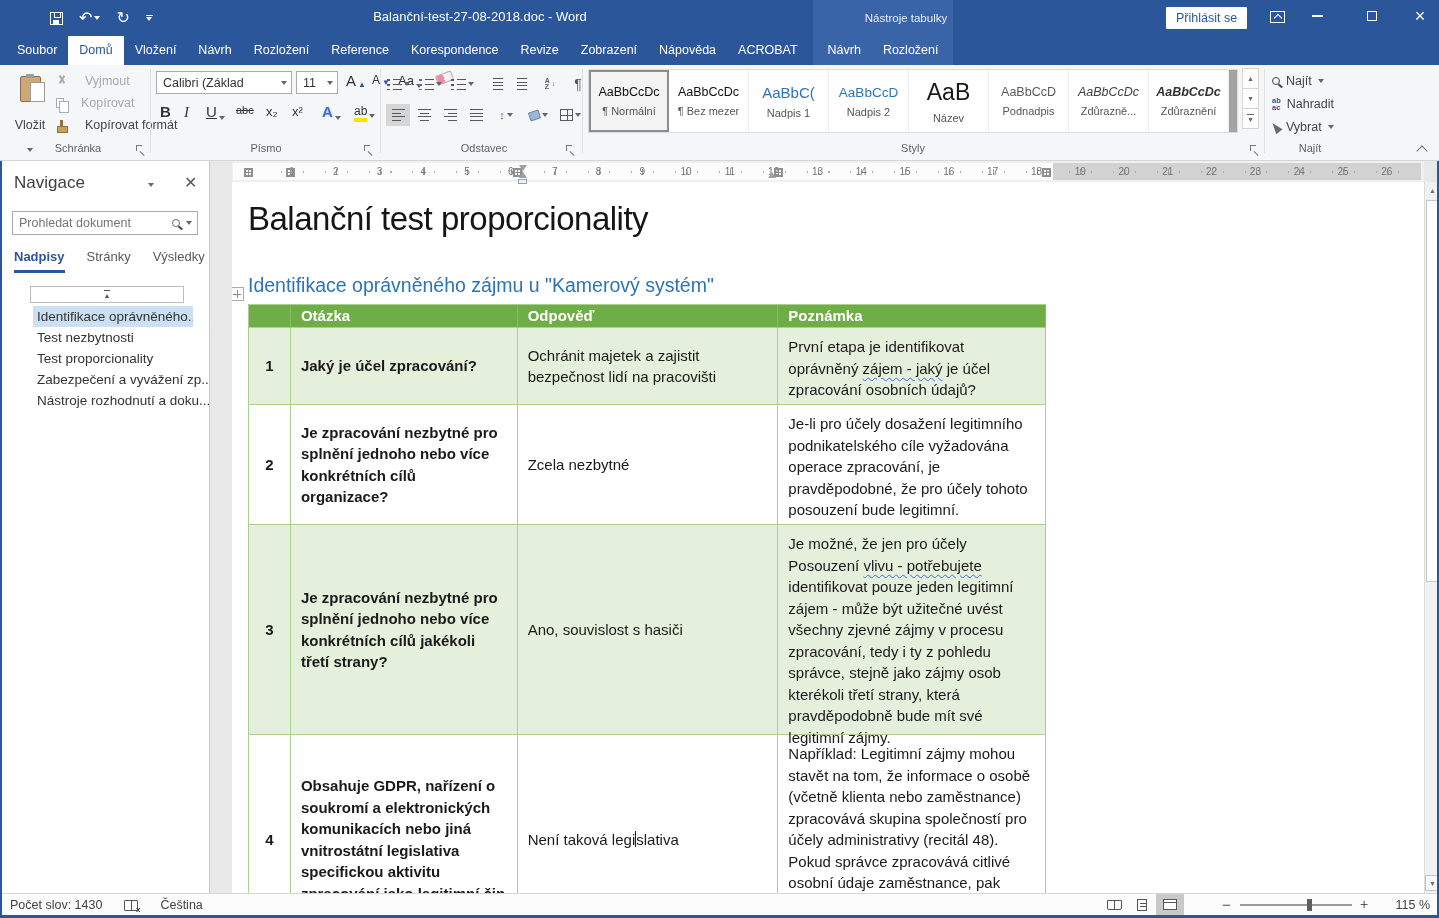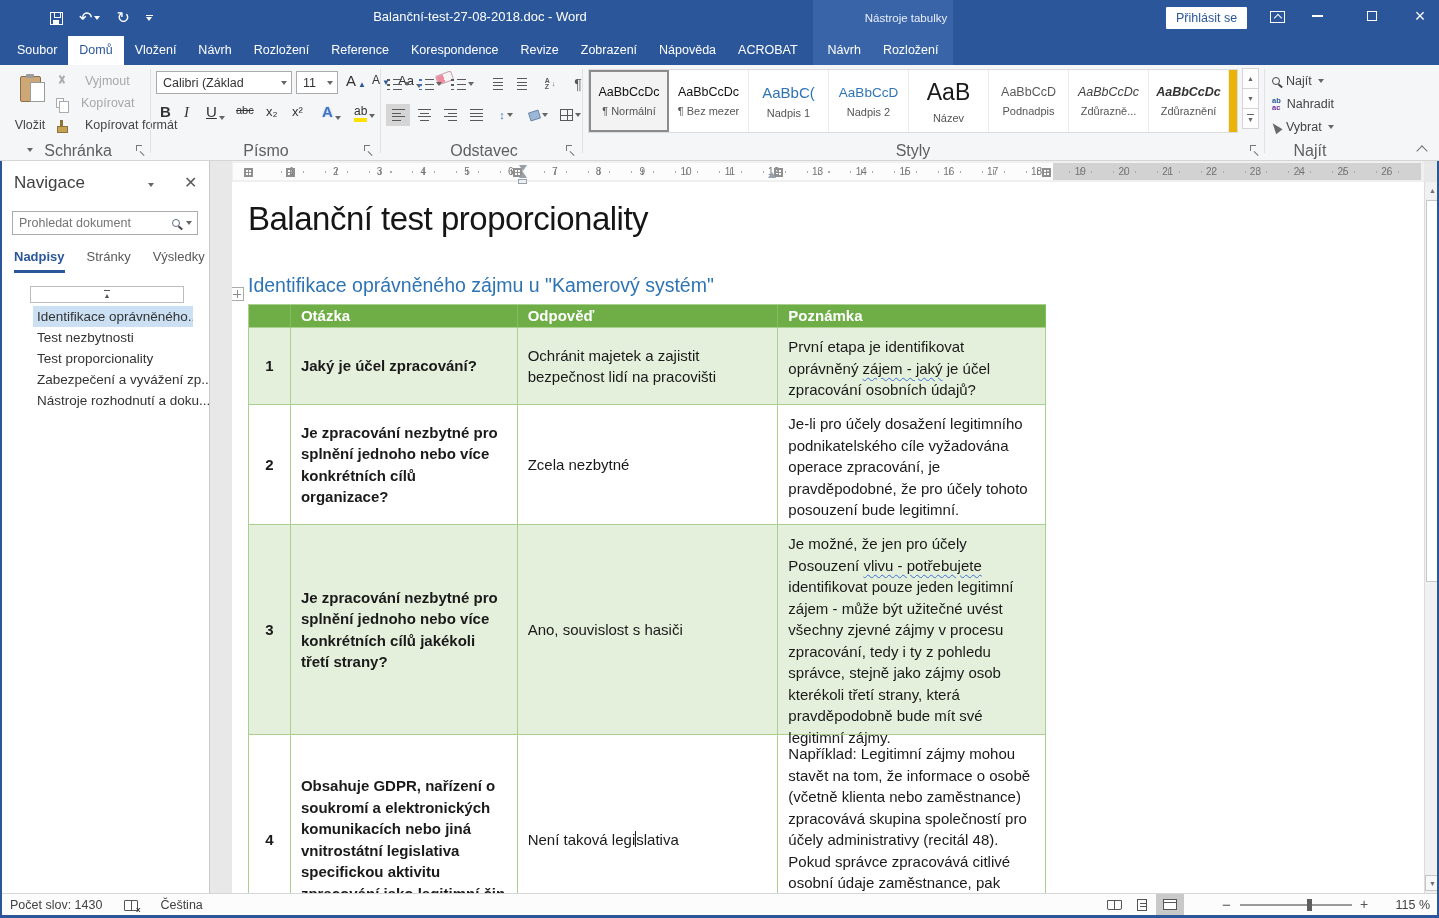--- a/index.html
+++ b/index.html
@@ -38,21 +38,21 @@
   .mag { width:8px; height:8px; border:1.5px solid #444; border-radius:50%; position:relative; display:inline-block; }
   .mag::after { content:""; position:absolute; width:5px; height:1.5px; background:#444; right:-4px; bottom:-2px; transform:rotate(40deg); }
   .mag.white { border-color:rgba(255,255,255,0.85); } .mag.white::after { background:rgba(255,255,255,0.85); }
   .ic-person { position:relative; width:12px; height:13px; }
   .ic-person::before { content:""; position:absolute; top:0; left:3px; width:6px; height:6px; border:1.2px solid #fff; border-radius:50%; }
   .ic-person::after { content:""; position:absolute; bottom:0; left:0; width:11px; height:5px; border:1.2px solid #fff; border-bottom:none; border-radius:6px 6px 0 0; }
 
   
   .ribbon { position:absolute; left:0; top:65px; width:1439px; height:96px; background:#f5f6f7; border-bottom:1px solid #d5d5d5; }
   .gsep { position:absolute; top:4px; width:1px; height:84px; background:#e0e1e3; }
-  .glabel { position:absolute; top:77px; font-size:16px; color:#5f5f5f; text-align:center; transform:translateX(-50%); white-space:nowrap; }
+  .glabel { position:absolute; top:77px; font-size:11px; color:#5f5f5f; text-align:center; transform:translateX(-50%); white-space:nowrap; }
   .launcher { position:absolute; width:10px; height:10px; }
   .launcher::before { content:""; position:absolute; left:0; top:0; width:5px; height:5px; border-left:1px solid #767676; border-top:1px solid #767676; }
   .launcher::after { content:""; position:absolute; right:1px; bottom:1px; width:6px; height:1.2px; background:#767676; transform:rotate(45deg); }
   .rbtn { position:absolute; display:flex; align-items:center; gap:17px; font-size:12.5px; color:#444; white-space:nowrap; }
   .rbtn.disabled { color:#a8a8a8; }
   .paste-btn { position:absolute; left:8px; top:5px; width:44px; height:86px; display:flex; flex-direction:column; align-items:center; padding-top:6px; gap:16px; font-size:12.5px; color:#444; }
   .clip { width:21px; height:26px; background:#cda776; border:1px solid #8a6d4a; border-radius:2px; position:relative; }
   .clip::before { content:""; position:absolute; top:-3px; left:5px; width:8px; height:4px; background:#9b9b9b; border-radius:1px; }
   .clip::after { content:""; position:absolute; right:-5px; top:5px; width:13px; height:18px; background:#fff; border:1px solid #9b9b9b; }
   .ic-cut { position:relative; width:12px; height:12px; }
@@ -82,21 +82,21 @@
   .al-c { background-size:13px 1.4px,9px 1.4px,13px 1.4px,9px 1.4px; background-position:0 0,50% 3.5px,0 7px,50% 10.5px; }
   .al-r { background-size:13px 1.4px,9px 1.4px,13px 1.4px,9px 1.4px; background-position:0 0,100% 3.5px,0 7px,100% 10.5px; }
   .al-j { background-size:13px 1.4px,13px 1.4px,13px 1.4px,13px 1.4px; background-position:0 0,0 3.5px,0 7px,0 10.5px; }
   .pbtn { position:absolute; width:24px; height:22px; display:flex; align-items:center; justify-content:center; gap:2px; }
   .pbtn.pressed { background:#d5d5d5; }
   .ic-sort { font-size:7px; font-weight:bold; color:#595959; line-height:6.5px; }
   .ic-pil { font-size:14px; color:#595959; }
   .ic-spc { font-size:11px; color:#4472c4; }
   .ic-bucket { width:11px; height:9px; background:#9db7d8; border:1px solid #6b87ab; transform:rotate(-18deg); border-radius:1px; }
   .ic-grid { width:13px; height:12px; border:1px solid #595959; background-image:linear-gradient(#595959,#595959),linear-gradient(#595959,#595959); background-size:13px 1px,1px 12px; background-position:0 5px,6px 0; background-repeat:no-repeat; }
-  .gallery { position:absolute; left:588px; top:4px; width:650px; height:64px; background:#eab308; border:1px solid #dcdcdc; display:flex; }
+  .gallery { position:absolute; left:588px; top:4px; width:650px; height:64px; background:#a3a3a3; border:1px solid #dcdcdc; display:flex; }
   .gal-item { width:80px; height:62px; border-right:1px solid #ececec; display:flex; flex-direction:column; align-items:center; justify-content:center; gap:6px; background:#fff; }
   .gal-item.selected { border:2px solid #8c8c8c; background:#f3f3f3; }
   .gal-sample { font-size:12.5px; color:#111; white-space:nowrap; }
   .gal-label { font-size:11px; color:#555; white-space:nowrap; max-width:76px; overflow:hidden; }
   .gal-item.s-h1 .gal-sample { color:#2e74b5; font-size:15px; }
   .gal-item.s-h2 .gal-sample { color:#2e74b5; font-size:13.5px; }
   .gal-item.s-title .gal-sample { font-size:23px; color:#1a1a1a; }
   .gal-item.s-sub .gal-sample { color:#5a5a5a; }
   .gal-item.s-emph .gal-sample { font-style:italic; color:#404040; }
   .gal-item.s-emph2 .gal-sample { font-style:italic; font-weight:bold; color:#333; }

